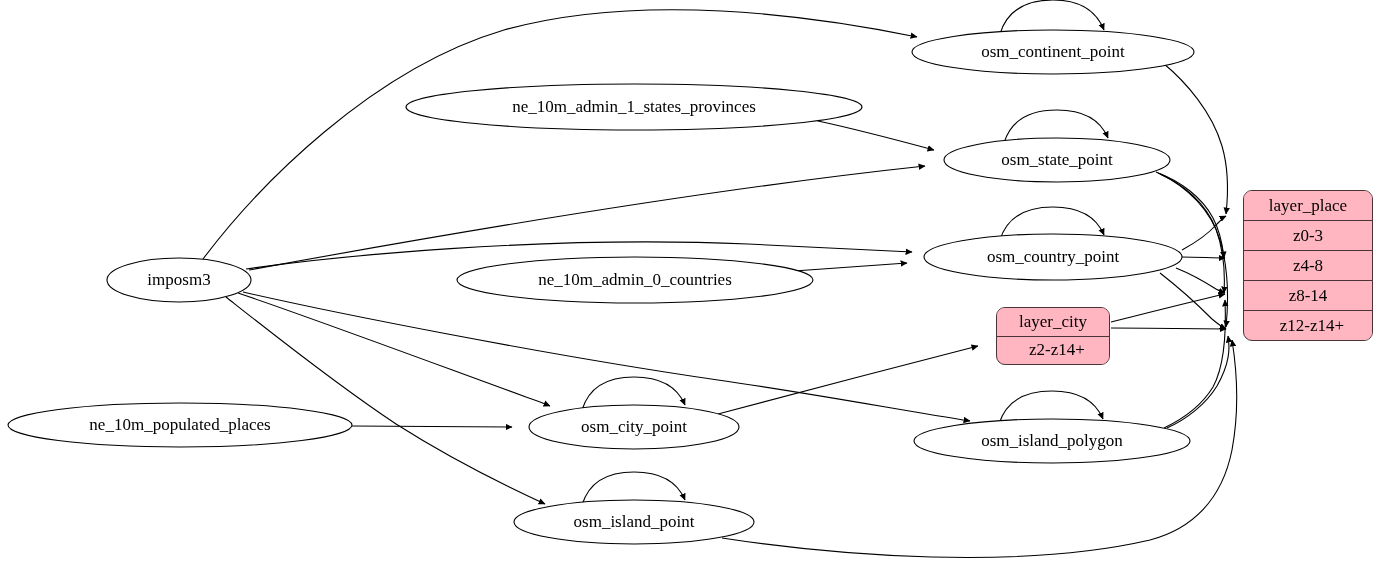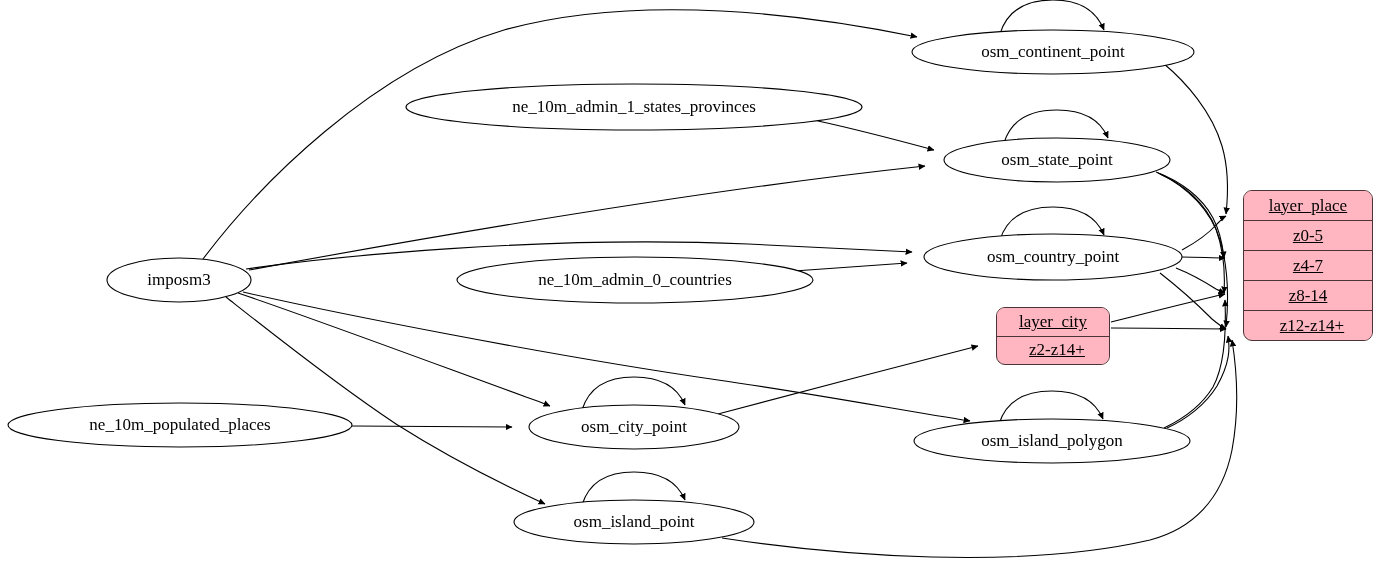--- a/index.html
+++ b/index.html
@@ -54,21 +54,20 @@
     background: #ffb6c1;
     color: #000000;
     font-family: "Liberation Serif", "DejaVu Serif", serif;
     font-size: 17px;
     display: flex;
     align-items: center;
     justify-content: center;
     border-bottom: 1.3px solid #4a3438;
     flex: 1 1 auto;
     white-space: nowrap;
-    text-decoration: underline;
   }
   .rec-row:last-child { border-bottom: none; margin-left: 8px; }
 </style>
 </head>
 <body>
 
 <div id="canvas">
 
   <svg id="graph-svg" viewBox="0 0 1378 567">
     <defs>
@@ -170,19 +169,19 @@
     </g>
   </svg>
 
   <div class="rec-box" style="left:996px; top:307px; width:114px; height:58px;">
     <div class="rec-row">layer_city</div>
     <div class="rec-row">z2-z14+</div>
   </div>
 
   <div class="rec-box" style="left:1243px; top:190px; width:130px; height:151px;">
     <div class="rec-row">layer_place</div>
-    <div class="rec-row">z0-5</div>
-    <div class="rec-row">z4-7</div>
+    <div class="rec-row">z0-3</div>
+    <div class="rec-row">z4-8</div>
     <div class="rec-row">z8-14</div>
     <div class="rec-row">z12-z14+</div>
   </div>
 
 </div>
 
 </body></html>

